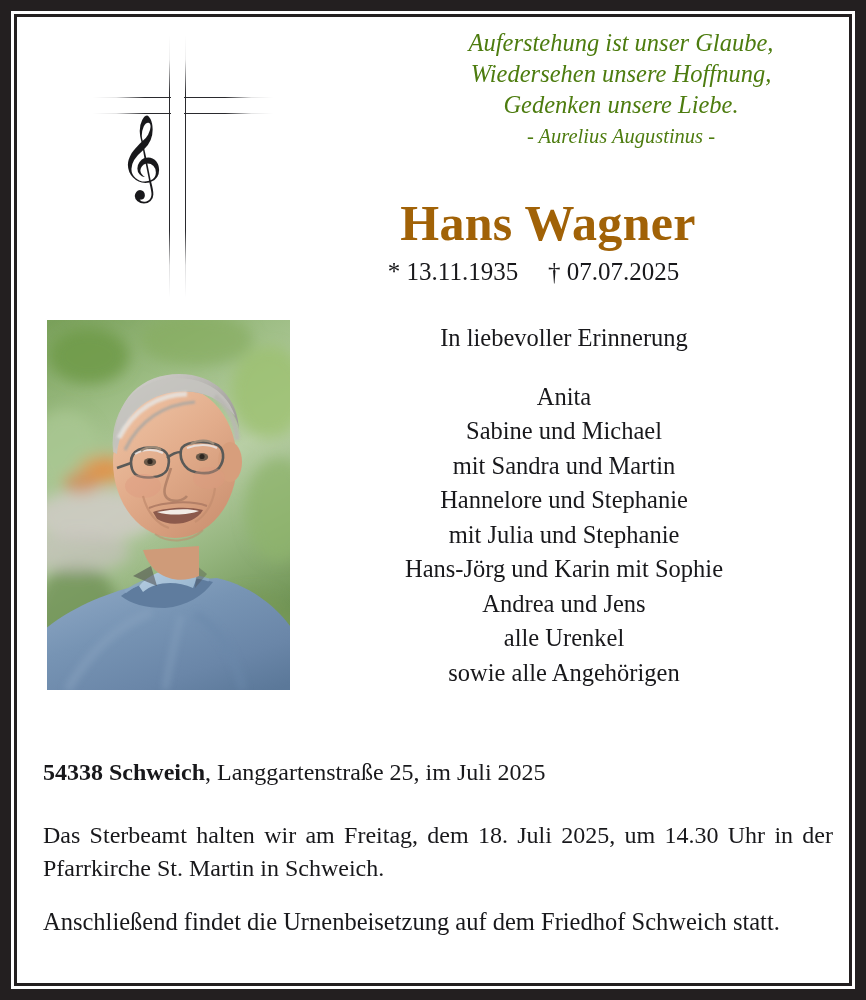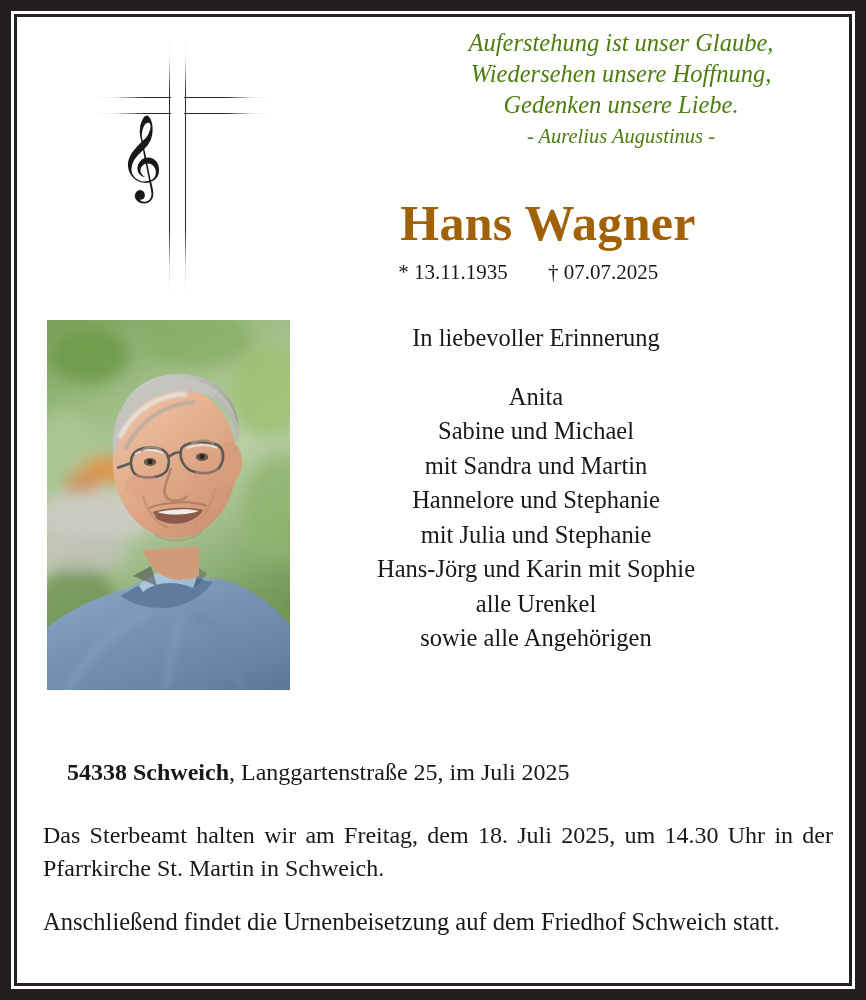--- a/index.html
+++ b/index.html
@@ -158,21 +158,21 @@
     font-size: 50px;
     line-height: 56px;
     font-weight: bold;
     letter-spacing: 0.3px;
     color: #a16207;
   }
   #dates-row {
     margin-top: 6px;
     display: flex;
     justify-content: center;
-    font-size: 21px;
+    font-size: 25px;
     line-height: 30px;
     color: #18181b;
   }
   #date-birth { width: 190px; text-align: center; }
   #date-death { width: 190px; text-align: left; }
 
   
   #portrait {
     position: absolute;
     left: 30px;
@@ -180,42 +180,42 @@
     width: 243px;
     height: 370px;
     overflow: hidden;
     background: #8fae72;
   }
   #portrait svg { display: block; }
 
   
   #memory-block {
     position: absolute;
-    left: 284px;
+    left: 312px;
     top: 304px;
     width: 470px;
     text-align: center;
     font-size: 24.5px;
     line-height: 34.5px;
     color: #18181b;
   }
   #memory-heading { margin-bottom: 24px; }
   .family-line { white-space: nowrap; }
 
   
   #address-line {
     position: absolute;
     left: 26px;
     top: 740px;
     width: 790px;
     font-size: 24px;
     line-height: 30px;
     color: #18181b;
   }
-  #address-city { font-weight: bold; margin-left: 24px; }
+  #address-city { font-weight: bold; }
 
   #para-service {
     position: absolute;
     left: 26px;
     top: 802px;
     width: 790px;
     font-size: 24px;
     line-height: 33px;
     text-align: justify;
     color: #18181b;
@@ -391,20 +391,21 @@
         </div>
 
         <div id="memory-block">
           <div id="memory-heading">In liebevoller Erinnerung</div>
           <div class="family-line">Anita</div>
           <div class="family-line">Sabine und Michael</div>
           <div class="family-line">mit Sandra und Martin</div>
           <div class="family-line">Hannelore und Stephanie</div>
           <div class="family-line">mit Julia und Stephanie</div>
           <div class="family-line">Hans-Jörg und Karin mit Sophie</div>
+          <div class="family-line">Andrea und Jens</div>
           <div class="family-line">alle Urenkel</div>
           <div class="family-line">sowie alle Angehörigen</div>
         </div>
 
         <div id="address-line">
           <span id="address-city">54338 Schweich</span><span>, Langgartenstraße 25, im Juli 2025</span>
         </div>
 
         <div id="para-service">Das Sterbeamt halten wir am Freitag, dem 18. Juli 2025, um 14.30 Uhr in der Pfarrkirche St. Martin in Schweich.</div>
 

